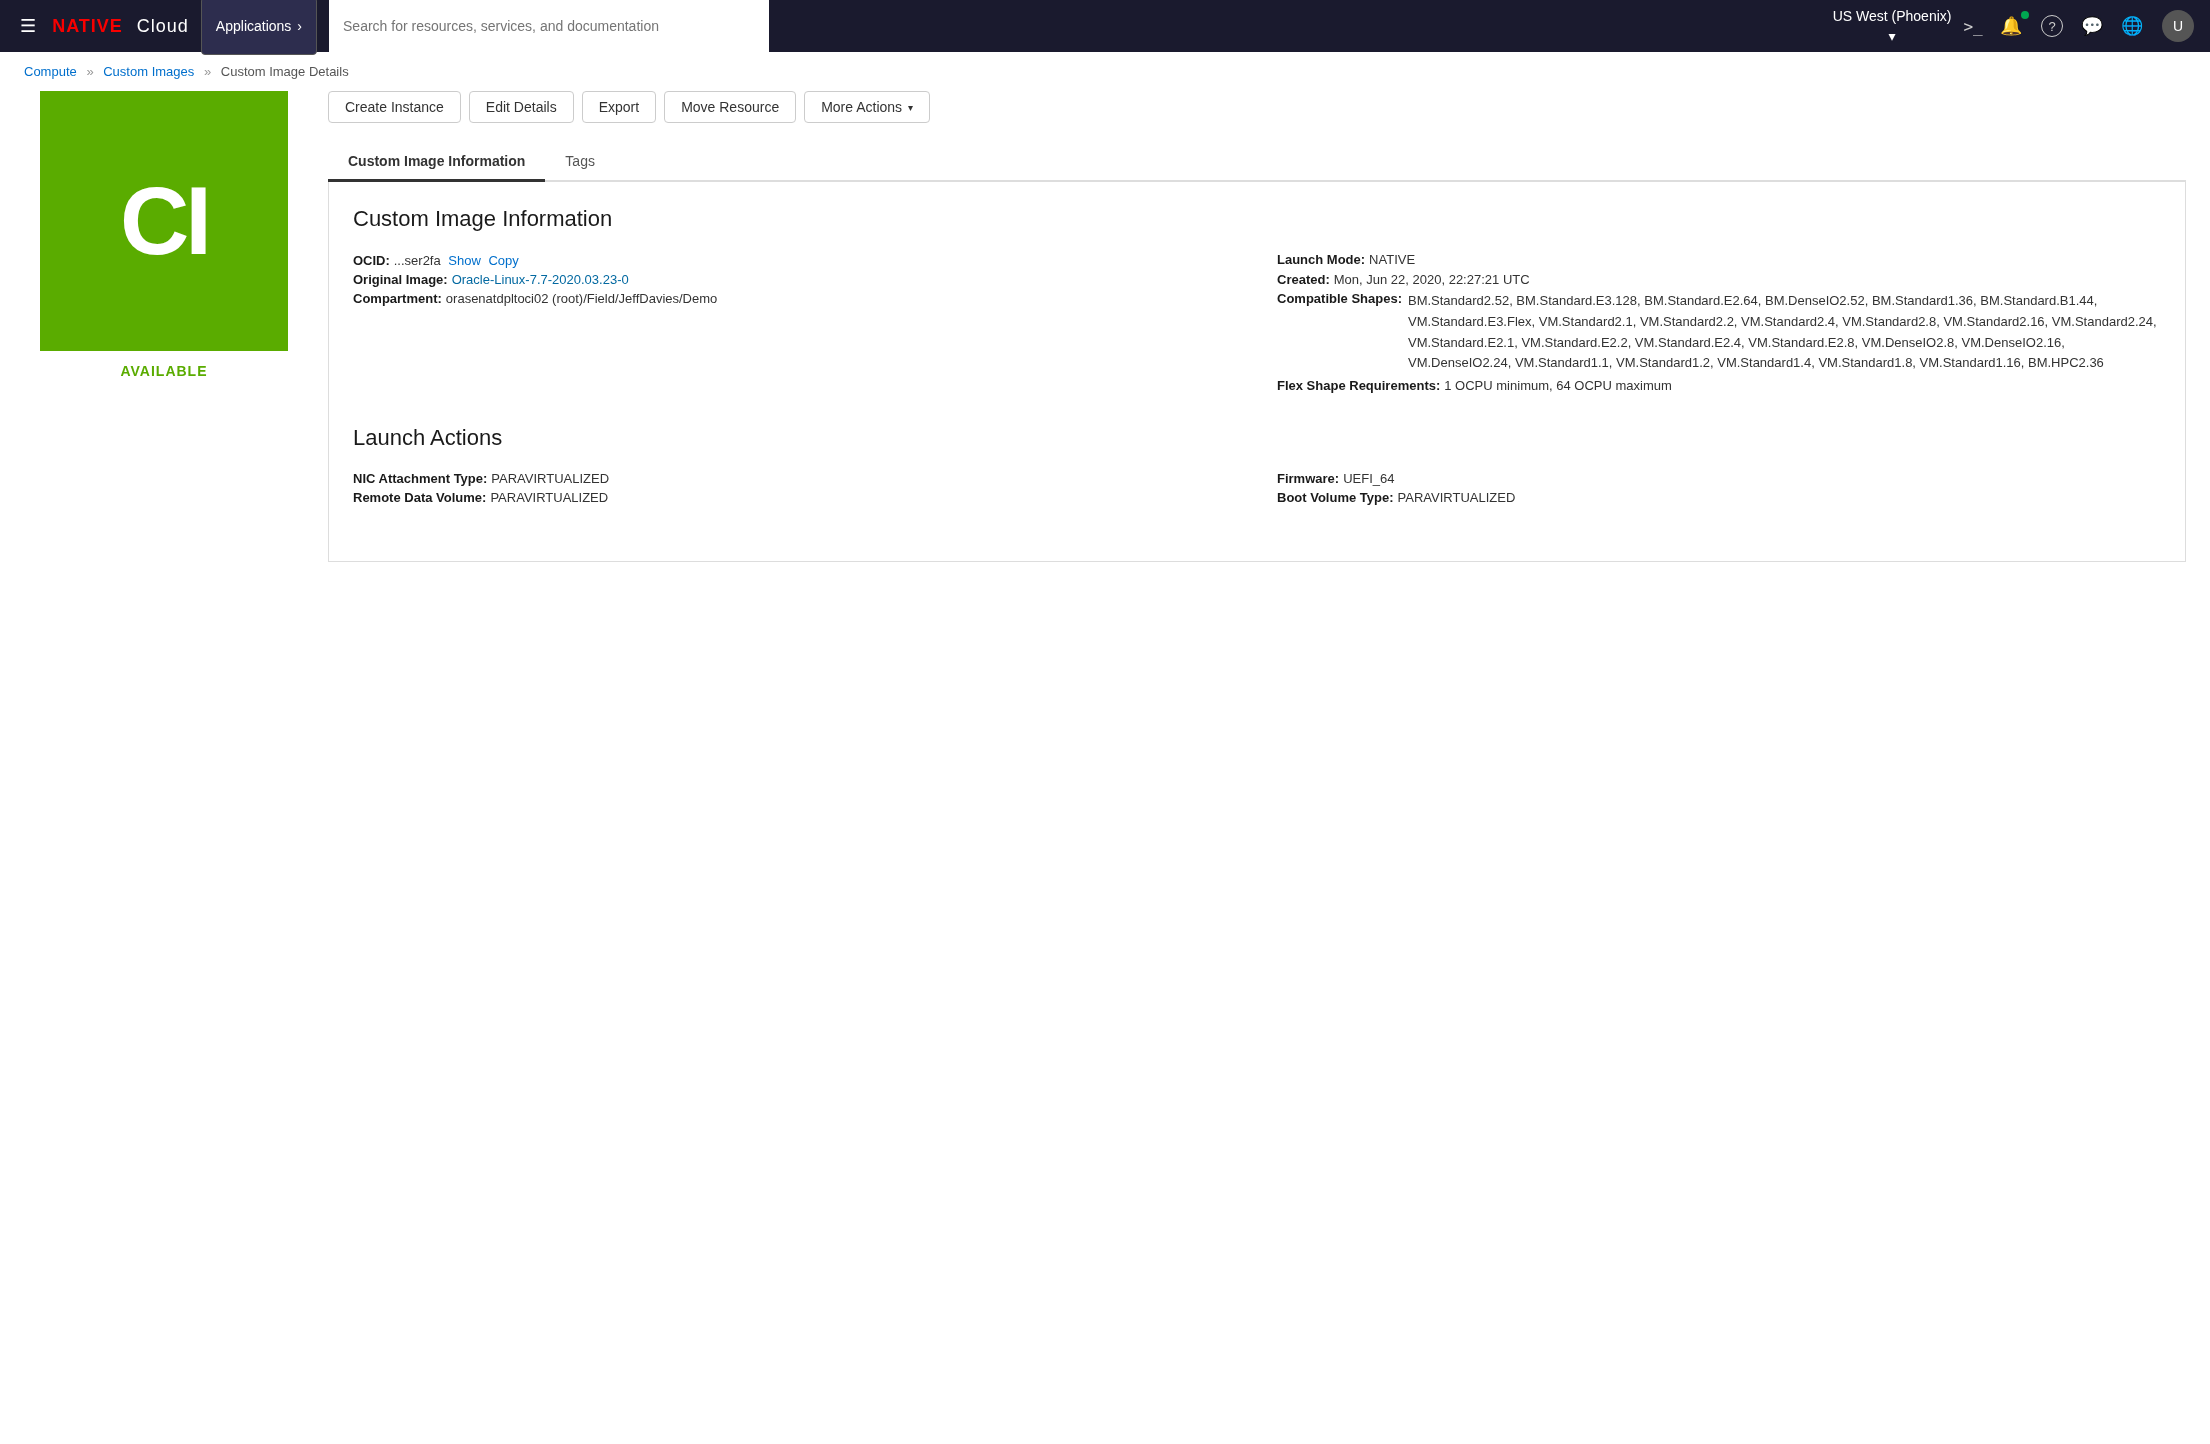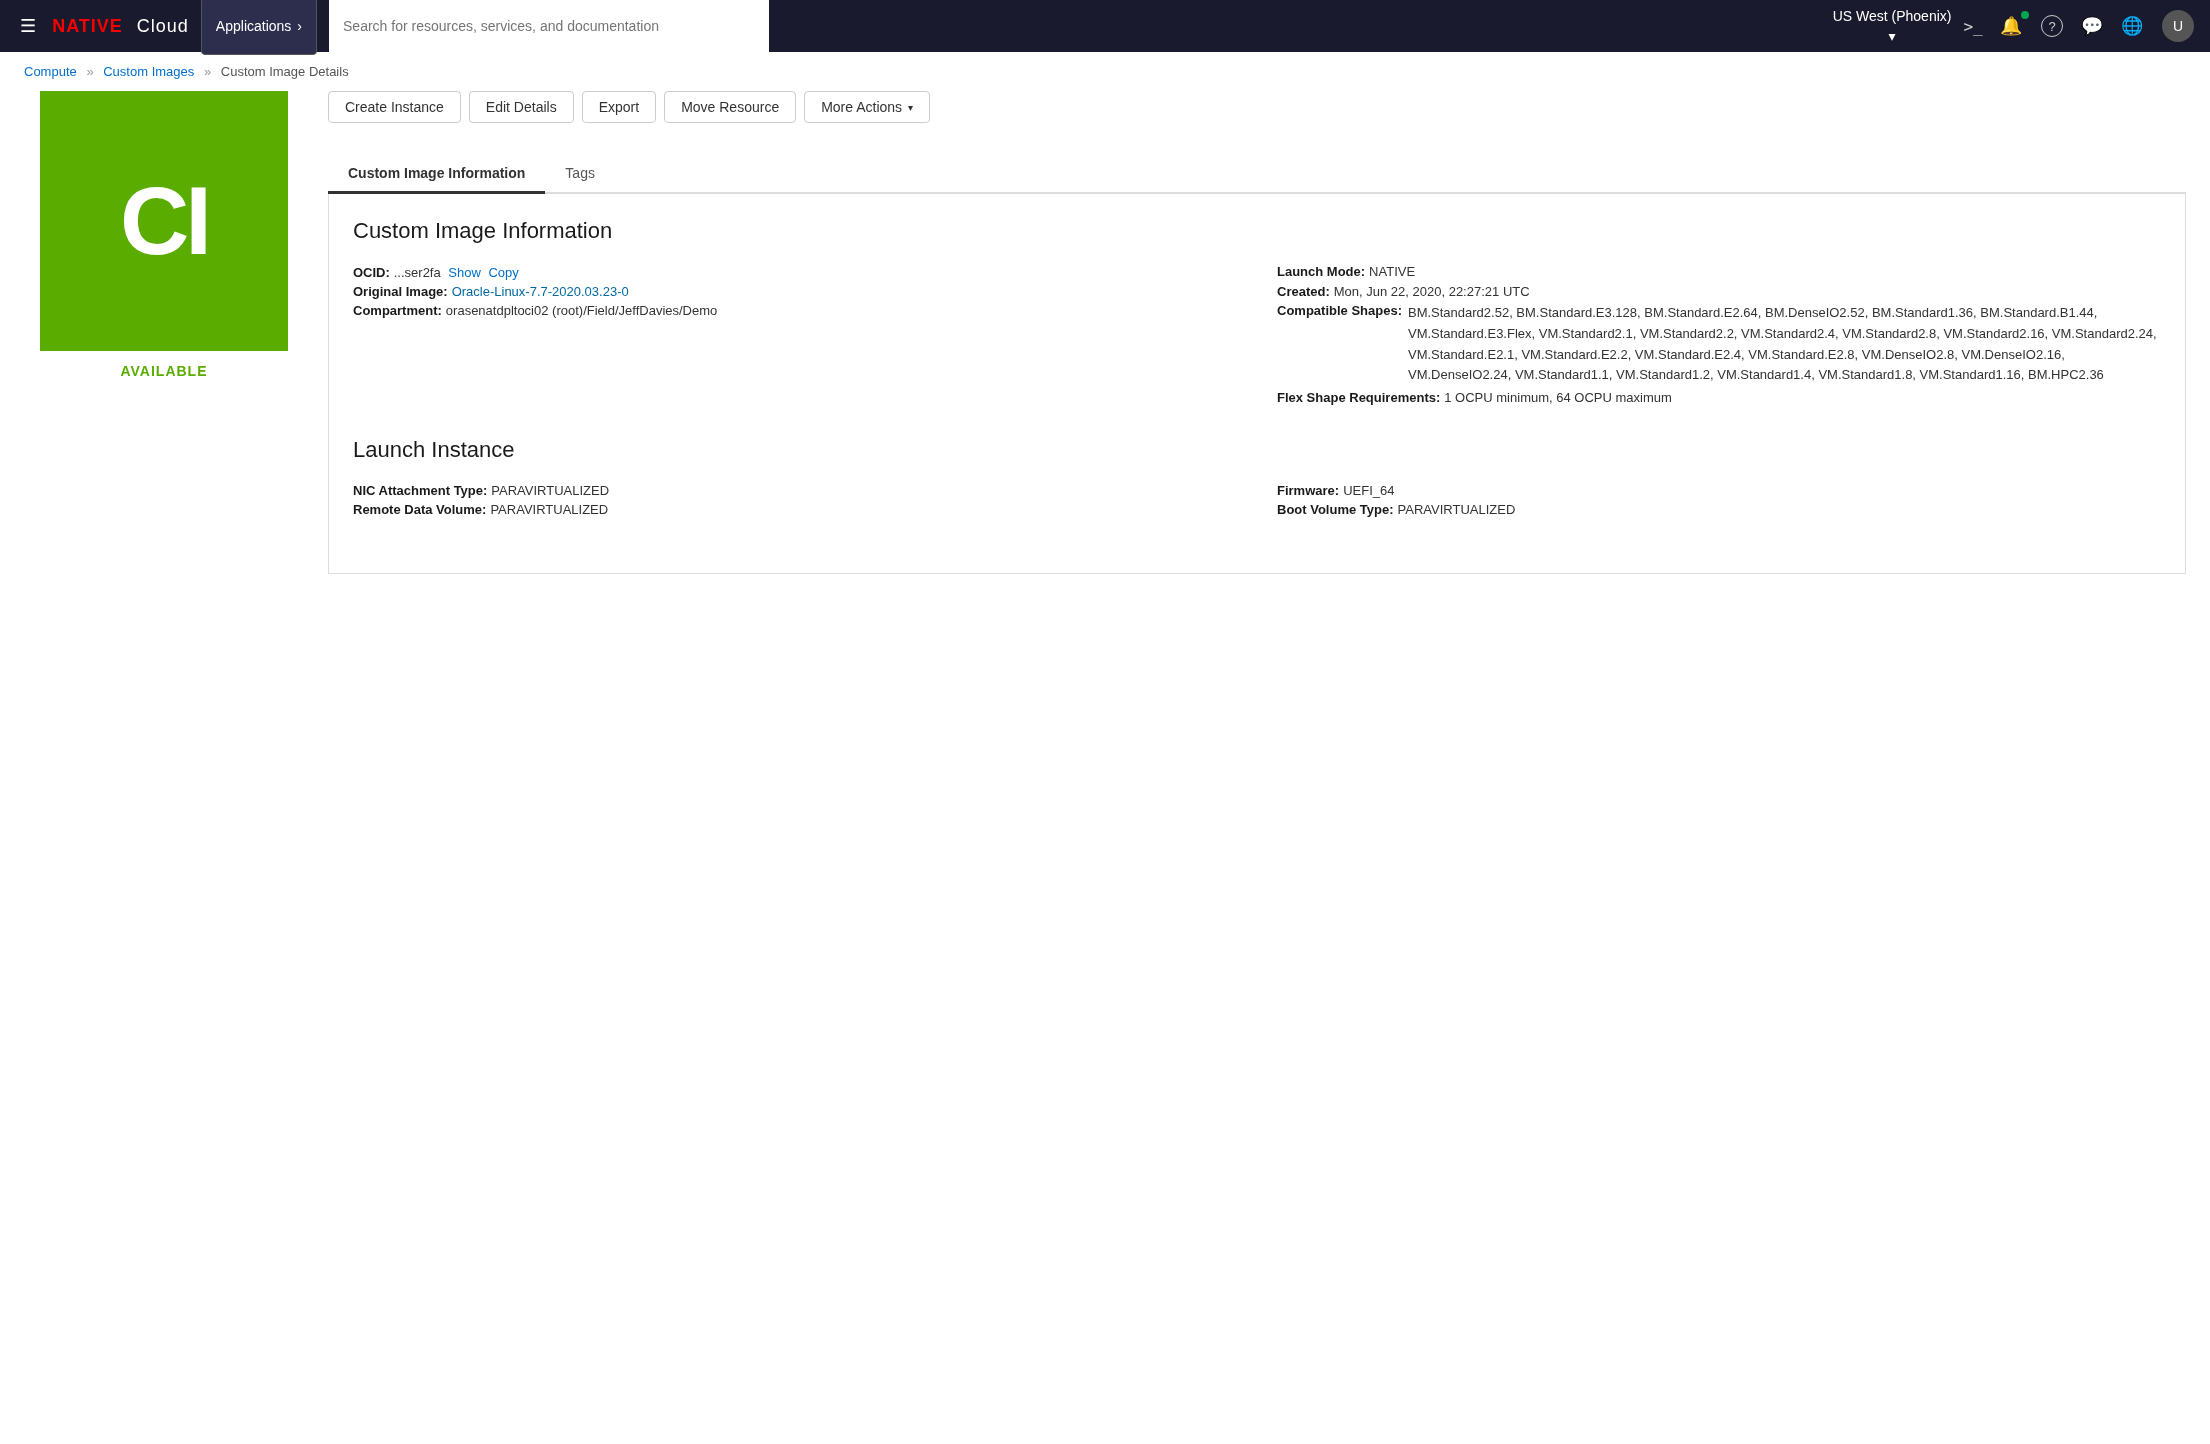--- a/index.html
+++ b/index.html
@@ -155,21 +155,21 @@
       font-size: 28px;
       font-weight: 300;
       color: #1a1a1a;
       margin-bottom: 20px;
     }
 
     
     .action-buttons {
       display: flex;
       gap: 8px;
-      margin-bottom: 32px;
+      margin-bottom: 20px;
       flex-wrap: wrap;
     }
     .action-btn {
       padding: 7px 16px;
       border: 1px solid #ccc;
       background: #fff;
       border-radius: 4px;
       font-size: 14px;
       cursor: pointer;
       color: #333;
@@ -397,21 +397,21 @@
 
         <div>
           <div class="info-inline">
             <span class="info-label">Flex Shape Requirements:</span>
             <span class="info-value">1 OCPU minimum, 64 OCPU maximum</span>
           </div>
         </div>
 
       </div>
 
-      <h2 class="launch-section-title">Launch Instance</h2>
+      <h2 class="launch-section-title">Launch Actions</h2>
       <div class="info-grid">
 
         <div>
           <div class="info-inline">
             <span class="info-label">NIC Attachment Type:</span>
             <span class="info-value">PARAVIRTUALIZED</span>
           </div>
         </div>
 
         <div>

